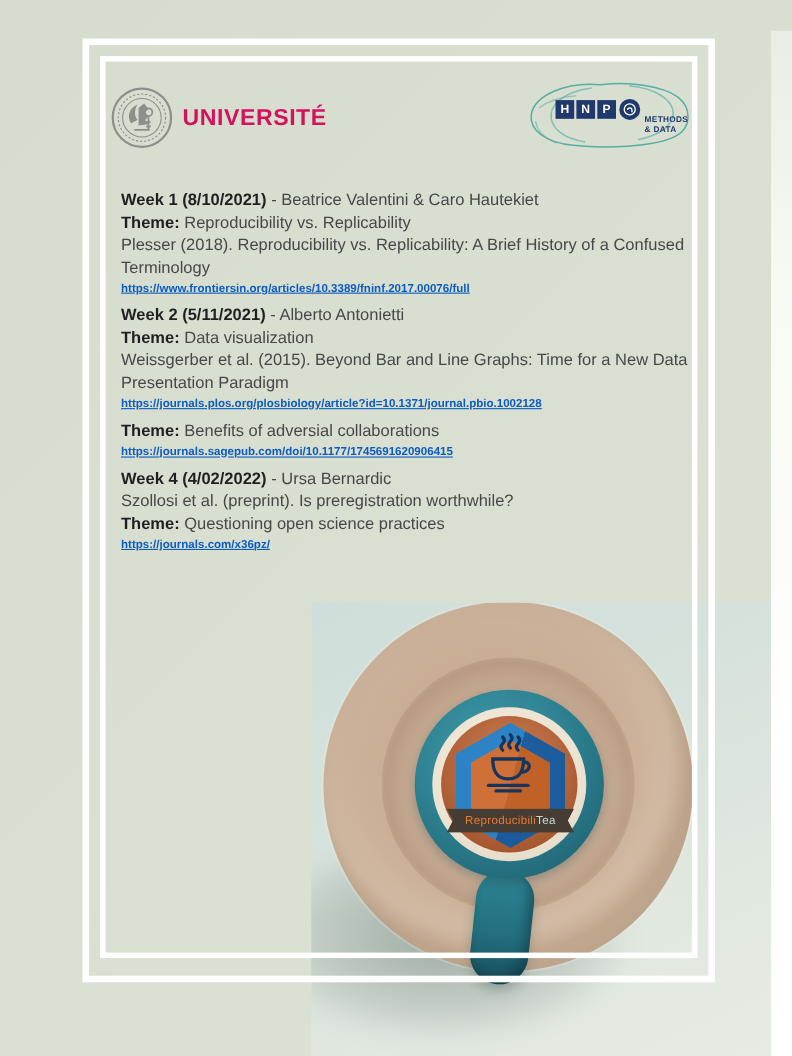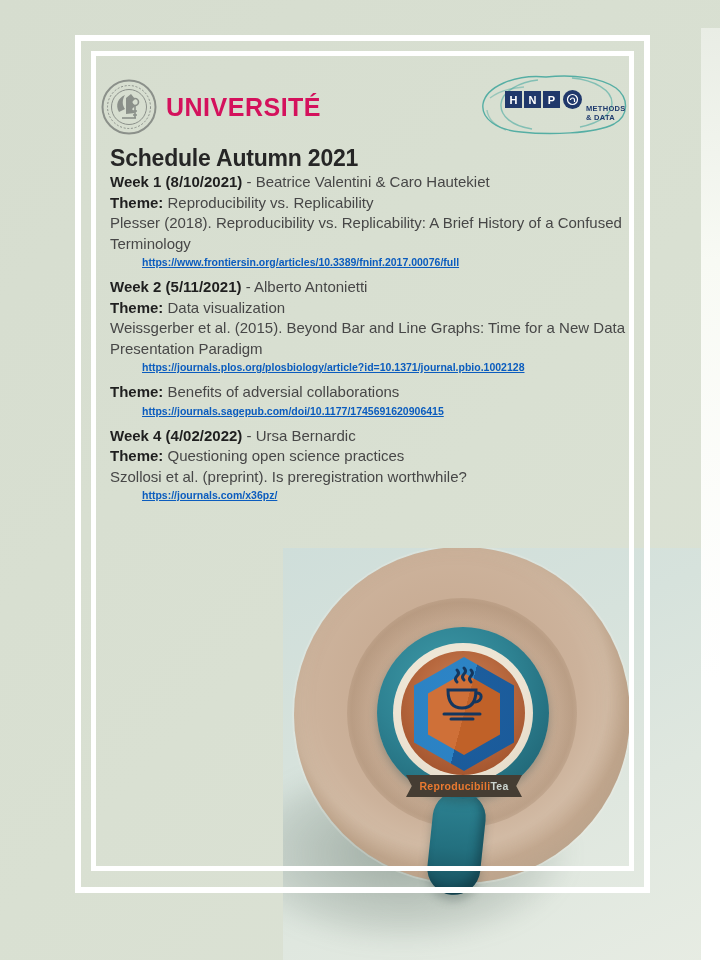--- a/index.html
+++ b/index.html
@@ -28,49 +28,49 @@
     background:radial-gradient(circle at 50% 38%,#c9855d 0%,#b8693f 45%,#a5562f 78%,#944a22 100%);}
   .hex{position:absolute;clip-path:polygon(50% 0%,100% 25%,100% 75%,50% 100%,0% 75%,0% 25%);}
   .hex-blue{left:131px;top:109px;width:100px;height:114px;
     background:linear-gradient(105deg,#2085d0 50%,#0e5ba4 50%);opacity:.92;}
   .hex-orange{left:145px;top:125px;width:72px;height:82px;
     background:linear-gradient(105deg,#cf7038 50%,#c06128 50%);}
   .logo-glyph{position:absolute;left:151px;top:116px;width:60px;height:72px;}
   .ribbon{position:absolute;left:123px;top:187px;width:116px;height:22px;
     clip-path:polygon(0 0,100% 0,95% 50%,100% 100%,0 100%,5% 50%);
     background:#453d33;display:flex;align-items:center;justify-content:center;
-    font-size:10.5px;font-weight:bold;letter-spacing:.3px;white-space:nowrap;margin-top:40px;}
+    font-size:10.5px;font-weight:normal;letter-spacing:.3px;white-space:nowrap;}
   .ribbon .main{color:#ea7a30;}
   .ribbon .accent{color:#ccd6d1;}
   .handle{position:absolute;left:147px;top:243px;width:53px;height:104px;border-radius:27px;
     background:linear-gradient(to bottom,#2e8494 0%,#23707f 55%,#174f5c 100%);
     transform:rotate(6deg);box-shadow:inset -5px -6px 10px rgba(10,40,48,.45), 0 6px 10px rgba(60,80,75,.3);}
   
   .right-strip{position:absolute;left:701px;top:28px;width:19px;height:932px;z-index:4;
     background:linear-gradient(to bottom,#e9ede5 0%,#f8faf4 25%,#ffffff 70%);}
   .frame{position:absolute;border:6px solid #ffffff;z-index:5;box-sizing:border-box;}
   .frame-outer{left:75px;top:35px;width:575px;height:858px;}
   .frame-inner{left:91px;top:51px;width:543px;height:820px;border-width:5px;}
   
   .unige{position:absolute;left:100px;top:78px;display:flex;align-items:center;z-index:6;}
   .unige-seal{width:58px;height:58px;}
-  .unige-word{margin-left:8px;color:#d4115c;font-weight:bold;font-size:25px;line-height:25px;letter-spacing:.5px;}
+  .unige-word{margin-left:8px;color:#d4115c;font-weight:bold;font-size:21px;line-height:25px;letter-spacing:.5px;}
   .hnp{position:absolute;left:476px;top:72px;width:156px;height:64px;z-index:6;}
   .hnp svg.brain{position:absolute;left:0;top:0;}
   .hnp-box{position:absolute;top:19px;width:17px;height:17px;background:#20386b;color:#fff;
     font-size:11px;font-weight:bold;display:flex;align-items:center;justify-content:center;}
   .hnp-circ{position:absolute;left:87px;top:18px;width:19px;height:19px;border-radius:50%;background:#20386b;
     display:flex;align-items:center;justify-content:center;}
   .hnp-label{position:absolute;left:110px;top:32px;color:#1e3a6e;font-weight:bold;font-size:7.5px;line-height:9px;letter-spacing:.3px;}
   
   .title{position:absolute;left:110px;top:145px;z-index:6;font-size:23px;font-weight:bold;color:#262626;letter-spacing:-.2px;}
   .content{position:absolute;left:110px;top:172px;width:540px;z-index:6;font-size:15px;line-height:20.5px;color:#474747;}
   .week{margin-bottom:8px;}
   .b{font-weight:bold;color:#1f1f1f;}
-  .link{display:block;font-size:10.5px;font-weight:600;color:#0b5cbe;text-decoration:underline;margin-top:1px;line-height:14px;cursor:pointer;margin-left:32px;}
+  .link{display:block;font-size:10.5px;font-weight:600;color:#0b5cbe;text-decoration:underline;margin-top:1px;line-height:14px;cursor:pointer;}
 </style>
 </head>
 <body>
 
 <div class="canvas">
 
   <div class="photo">
     <div class="saucer-shadow"></div>
     <div class="saucer"></div>
     <div class="saucer-well"></div>
@@ -138,21 +138,20 @@
         <circle cx="6.5" cy="6.5" r="5"></circle>
         <path d="M4.5 7 a2 2 0 1 1 4 0 v2"></path>
       </svg>
     </div>
     <div class="hnp-label">
       <div>METHODS</div>
       <div>&amp; DATA</div>
     </div>
   </div>
 
-  <div class="title">Schedule Autumn 2021</div>
 
   <div class="content">
 
     <div class="week">
       <div><span class="b">Week 1 (8/10/2021)</span><span> - </span><span>Beatrice Valentini &amp; Caro Hautekiet</span></div>
       <div><span class="b">Theme:</span> <span>Reproducibility vs. Replicability</span></div>
       <div>Plesser (2018). Reproducibility vs. Replicability: A Brief History of a Confused Terminology</div>
       <a class="link">https://www.frontiersin.org/articles/10.3389/fninf.2017.00076/full</a>
     </div>
 
@@ -163,20 +162,20 @@
       <a class="link">https://journals.plos.org/plosbiology/article?id=10.1371/journal.pbio.1002128</a>
     </div>
 
     <div class="week">
       <div><span class="b">Theme:</span> <span>Benefits of adversial collaborations</span></div>
       <a class="link">https://journals.sagepub.com/doi/10.1177/1745691620906415</a>
     </div>
 
     <div class="week">
       <div><span class="b">Week 4 (4/02/2022)</span><span> - </span><span>Ursa Bernardic</span></div>
+      <div>Szollosi et al. (preprint). Is preregistration worthwhile?</div>
       <div><span class="b">Theme:</span> <span>Questioning open science practices</span></div>
-      <div>Szollosi et al. (preprint). Is preregistration worthwhile?</div>
       <a class="link">https://journals.com/x36pz/</a>
     </div>
 
   </div>
 
 </div>
 
 </body></html>

